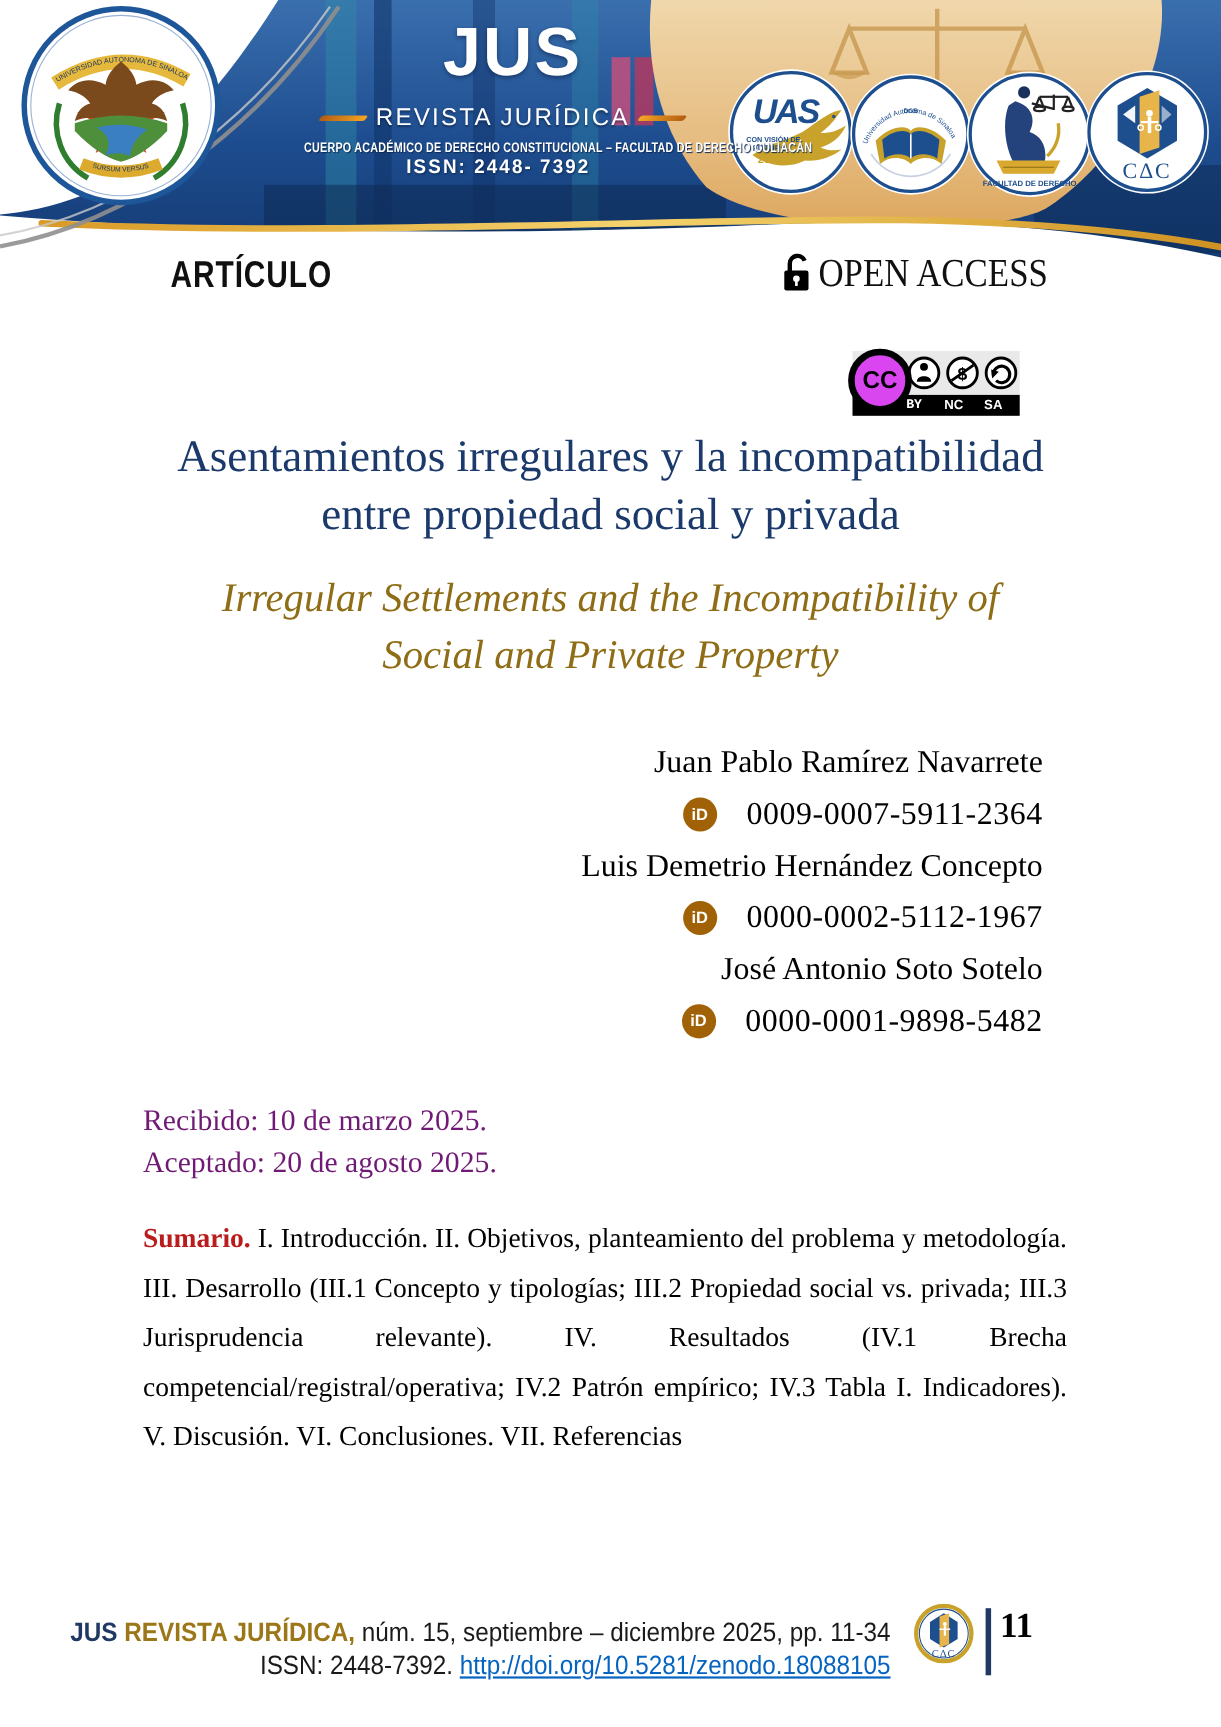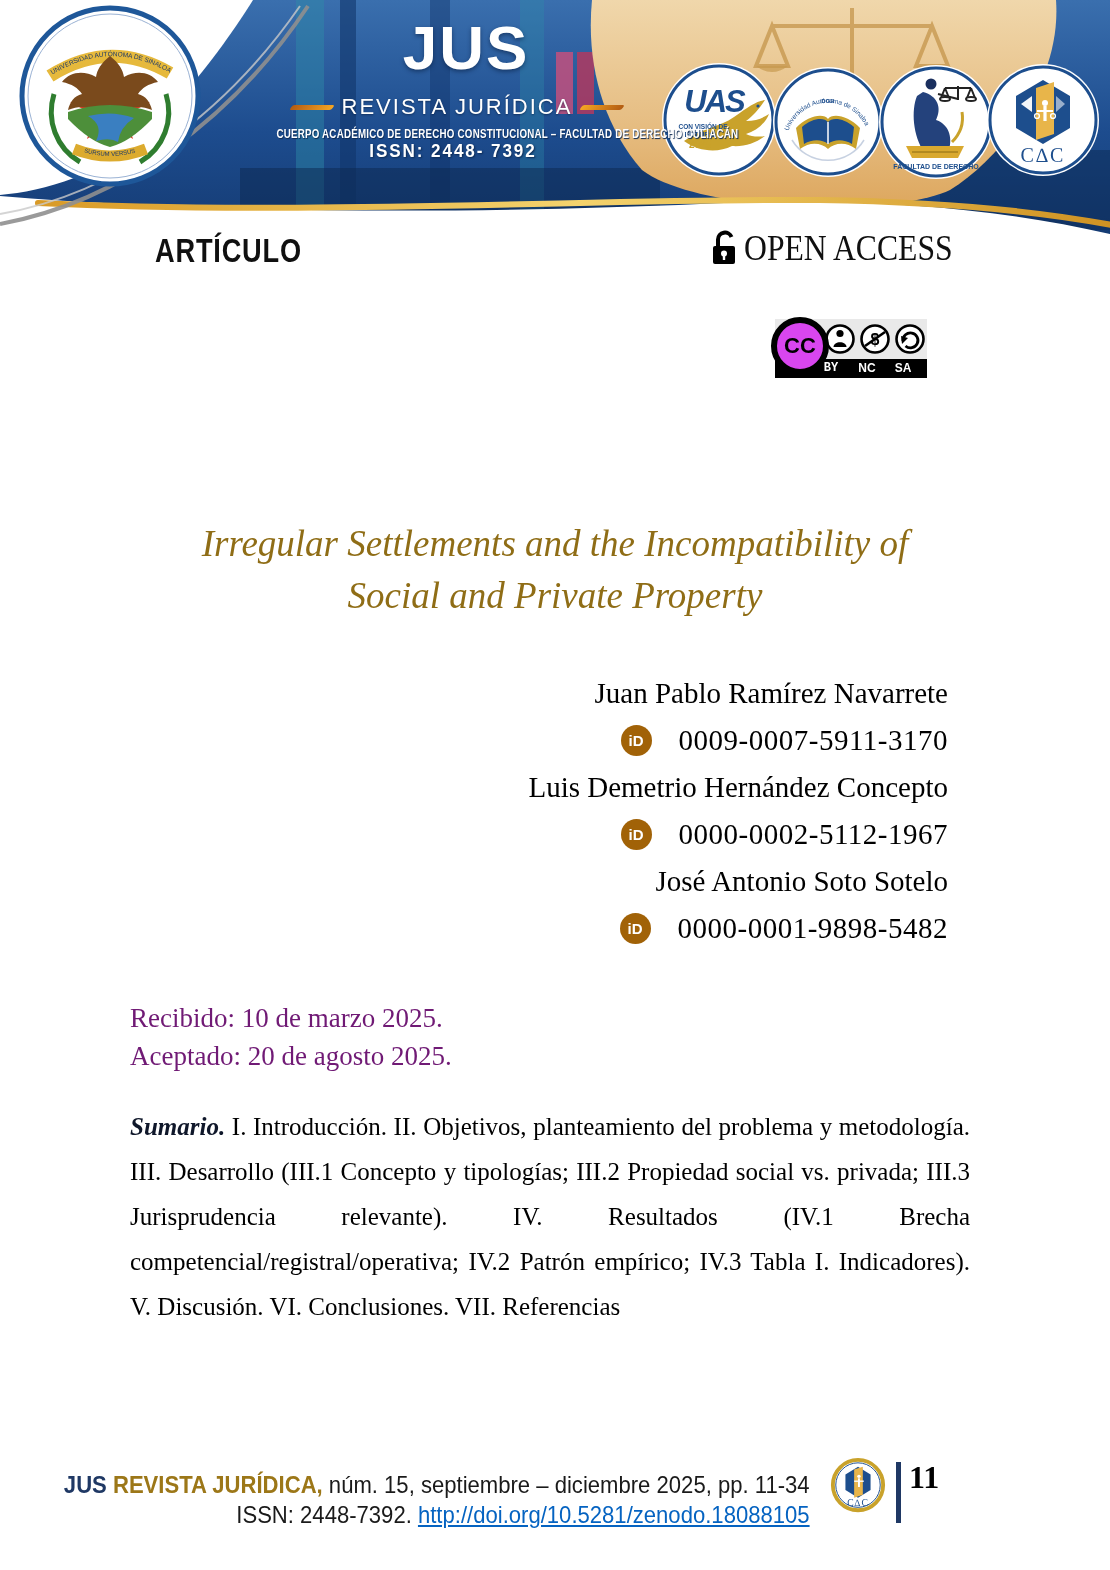--- a/index.html
+++ b/index.html
@@ -82,21 +82,21 @@
     display:flex; align-items:center; justify-content:center; cursor:pointer;
   }
   .orcid-id { font-size:29px; color:#000; letter-spacing:.5px; }
   
   .dates { position:absolute; left:130px; top:999px; font-size:27px; color:#701a75; line-height:38px; }
   
   .sumario {
     position:absolute; left:130px; top:1104px; width:840px;
     font-size:25px; color:#000; line-height:45px; text-align:justify; margin:0;
   }
-  .sumario b { color:#0f172a;font-style:italic; }
+  .sumario b { color:#b91c1c; }
   
   .footer-text {
     position:absolute; right:300px; top:1470px; text-align:right;
     font-family:"Liberation Sans", sans-serif; font-size:24px; color:#1a1a1a;
     line-height:30px; white-space:nowrap; transform:scaleX(.92); transform-origin:100% 50%;
   }
   .f-jus { color:#1f3864; font-weight:700; }
   .f-rev { color:#9c7718; font-weight:700; }
   .f-doi { color:#0563c1; text-decoration:underline; cursor:pointer; }
   .footer-logo { position:absolute; left:829px; top:1458px; width:58px; height:58px; }
@@ -294,30 +294,34 @@
       </g>
       <g>
         <circle cx="87" cy="17" r="13.5" stroke="#000" stroke-width="2.6" fill="#fff"></circle>
         <path d="M80,19 a7.5,7.5 0 1 1 2.5,5" stroke="#000" stroke-width="2.8" fill="none"></path>
         <polygon points="78,14 85,16 79,22" fill="#000"></polygon>
       </g>
     </svg>
     <div class="cc-circle">CC</div>
   </div>
 
+  <h1 class="title-es" style="margin:0; font-weight:400;">
+    <div>Asentamientos irregulares y la incompatibilidad</div>
+    <div>entre propiedad social y privada</div>
+  </h1>
   <h2 class="title-en" style="margin:0; font-weight:400;">
     <div>Irregular Settlements and the Incompatibility of</div>
     <div>Social and Private Property</div>
   </h2>
 
   <div class="authors">
     <div class="author-name">Juan Pablo Ramírez Navarrete</div>
     <div class="orcid-row">
       <span class="orcid-icon">iD</span>
-      <span class="orcid-id">0009-0007-5911-3170</span>
+      <span class="orcid-id">0009-0007-5911-2364</span>
     </div>
     <div class="author-name">Luis Demetrio Hernández Concepto</div>
     <div class="orcid-row">
       <span class="orcid-icon">iD</span>
       <span class="orcid-id">0000-0002-5112-1967</span>
     </div>
     <div class="author-name">José Antonio Soto Sotelo</div>
     <div class="orcid-row">
       <span class="orcid-icon">iD</span>
       <span class="orcid-id">0000-0001-9898-5482</span>

